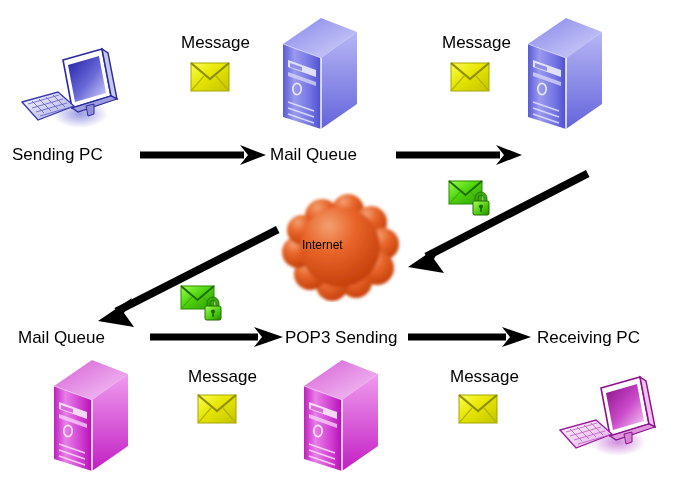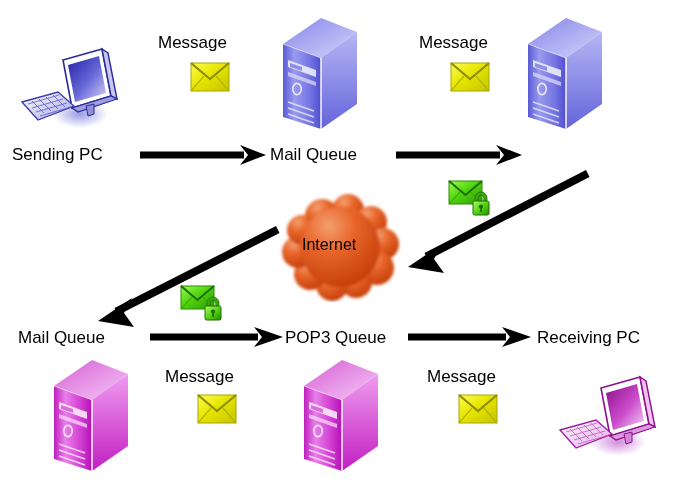--- a/index.html
+++ b/index.html
@@ -30,25 +30,26 @@
     color: #000000;
     white-space: nowrap;
   }
   .msg-label {
     position: absolute;
     font-family: "Liberation Sans", sans-serif;
     font-size: 17px;
     line-height: 20px;
     color: #000000;
     white-space: nowrap;
+    margin-left: 23px;
   }
   .cloud-label {
     position: absolute;
     font-family: "Liberation Sans", sans-serif;
-    font-size: 16px;
+    font-size: 12px;
     line-height: 20px;
     color: #000000;
     white-space: nowrap;
     z-index: 6;
   }
   .icon-wrap {
     position: absolute;
     line-height: 0;
   }
   .arrow-layer {
@@ -401,21 +402,21 @@
       <g>
         <rect x="408" y="333.5" width="98" height="7"></rect>
         <path d="M502,327 L531,337 L502,347 L510,337 Z"></path>
       </g>
     </g>
   </svg>
 
   <div class="node-label" style="left:12px;  top:145px;text-align:center;">Sending PC</div>
   <div class="node-label" style="left:270px; top:145px;">Mail Queue</div>
   <div class="node-label" style="left:18px;  top:328px;">Mail Queue</div>
-  <div class="node-label" style="left:285px; top:328px;">POP3 Queue</div>
+  <div class="node-label" style="left:285px; top:328px;">POP3 Sending</div>
   <div class="node-label" style="left:537px; top:328px;">Receiving PC</div>
 
   <div class="msg-label" style="left:158px; top:33px;">Message</div>
   <div class="msg-label" style="left:419px; top:33px;">Message</div>
   <div class="msg-label" style="left:165px; top:367px;">Message</div>
   <div class="msg-label" style="left:427px; top:367px;">Message</div>
 
   <div class="cloud-label" style="left:302px; top:235px;">Internet</div>
 
 </div>

